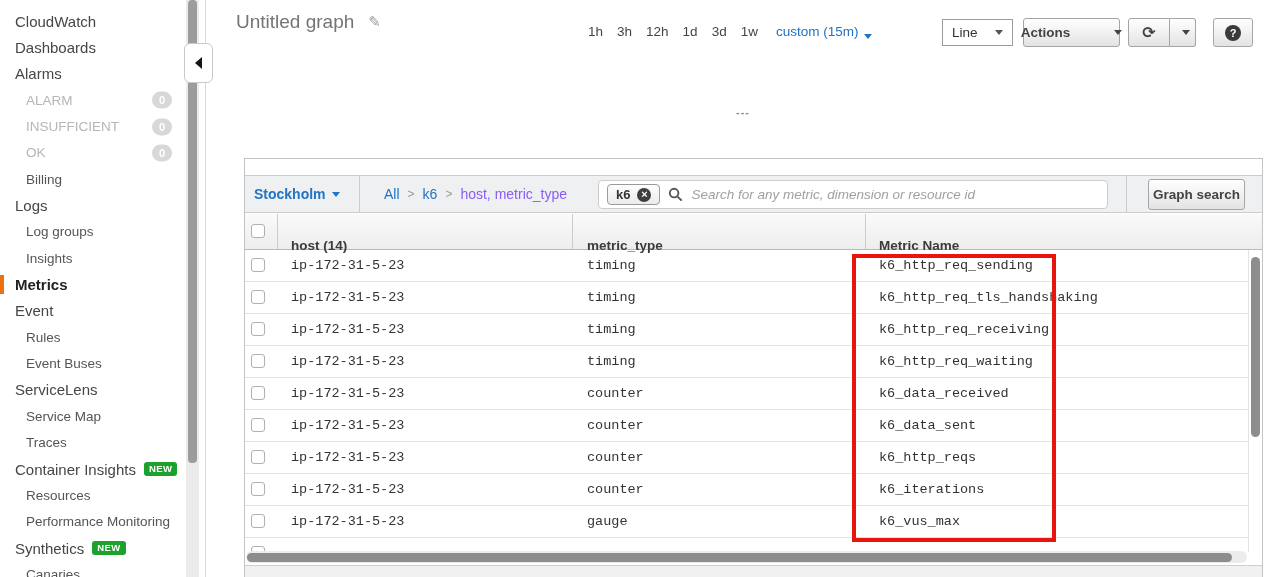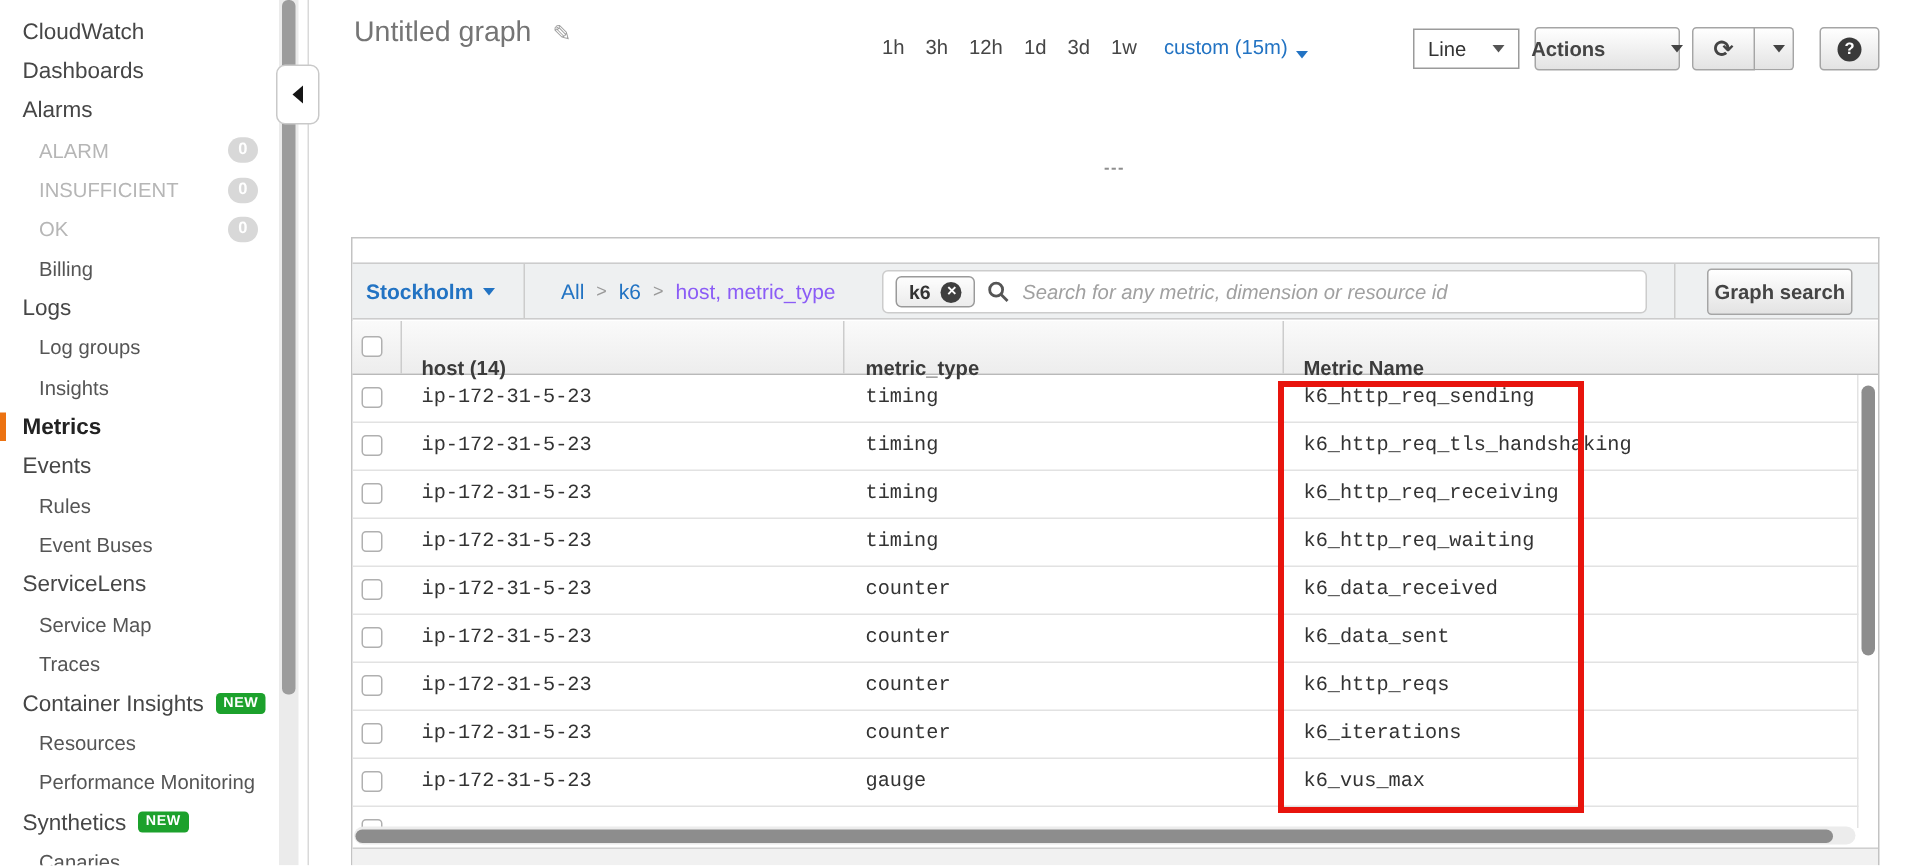--- a/index.html
+++ b/index.html
@@ -43,21 +43,21 @@
   .help-btn{position:absolute; left:1213px; top:18px; width:40px;}
   .help-circle{width:16px; height:16px; border-radius:50%; background:#3a3a3a; color:#fff; font-size:11px; font-weight:bold; display:flex; align-items:center; justify-content:center;}
   .resize-handle{position:absolute; left:723px; top:106px; width:40px; text-align:center; color:#8e8e8e; font-size:11px; font-weight:bold; letter-spacing:1px; cursor:row-resize;}
 
   
   .tabs{position:absolute; left:238px; top:131px; display:flex; z-index:2;}
   .tab{height:27px; display:inline-flex; align-items:center; padding:0 16px; border:1px solid #b5b5b5; border-bottom:none; background:linear-gradient(#f3f3f3,#e2e2e2); font-weight:bold; font-size:13.5px; color:#3c3c3c; margin-right:4px; border-radius:2px 2px 0 0; cursor:pointer; white-space:nowrap;}
   .tab.active{background:#fff; border-top:3px solid var(--orange); height:28px;}
 
   
-  .panel{position:absolute; left:234px; top:158px; width:1019px; height:419px; border:1px solid var(--border); border-bottom:none; background:#fff;}
+  .panel{position:absolute; left:244px; top:158px; width:1019px; height:419px; border:1px solid var(--border); border-bottom:none; background:#fff;}
   .toolbar{position:absolute; left:0; right:0; top:16px; height:38px; background:#eef0f1; border-top:1px solid #ccc; border-bottom:1px solid #ccc;}
   .region-selector{position:absolute; left:9px; top:0; bottom:0; display:flex; align-items:center; color:var(--blue); font-weight:bold; font-size:14px; cursor:pointer;}
   .v-div{position:absolute; top:0; bottom:0; width:1px; background:#ccc;}
   .breadcrumb{position:absolute; left:139px; top:0; bottom:0; display:flex; align-items:center; gap:8px; font-size:14px;}
   .breadcrumb .link{color:var(--blue); cursor:pointer;}
   .breadcrumb .sep{color:#999; font-size:12px;}
   .breadcrumb .current{color:#8b5cf6;}
   .search-box{position:absolute; left:353px; top:4px; width:510px; height:29px; background:#fff; border:1px solid #ccc; border-radius:4px; display:flex; align-items:center; padding:0 8px; gap:8px;}
   .filter-tag{display:inline-flex; align-items:center; gap:7px; border:1px solid #9a9a9a; border-radius:4px; background:linear-gradient(#fdfdfd,#ececec); padding:2px 8px; font-weight:bold; font-size:13px; color:#333;}
   .tag-close{width:14px; height:14px; border-radius:50%; background:#3f3f3f; color:#fff; font-size:11px; font-weight:bold; display:flex; align-items:center; justify-content:center; cursor:pointer; line-height:1;}
@@ -121,21 +121,21 @@
       <li class="sub">
           <span>Log groups</span>
         </li>
       <li class="sub">
           <span>Insights</span>
         </li>
       <li class="active">
           <span>Metrics</span>
         </li>
       <li>
-          <span>Events</span>
+          <span>Event</span>
         </li>
       <li class="sub">
           <span>Rules</span>
         </li>
       <li class="sub">
           <span>Event Buses</span>
         </li>
       <li>
           <span>ServiceLens</span>
         </li>

